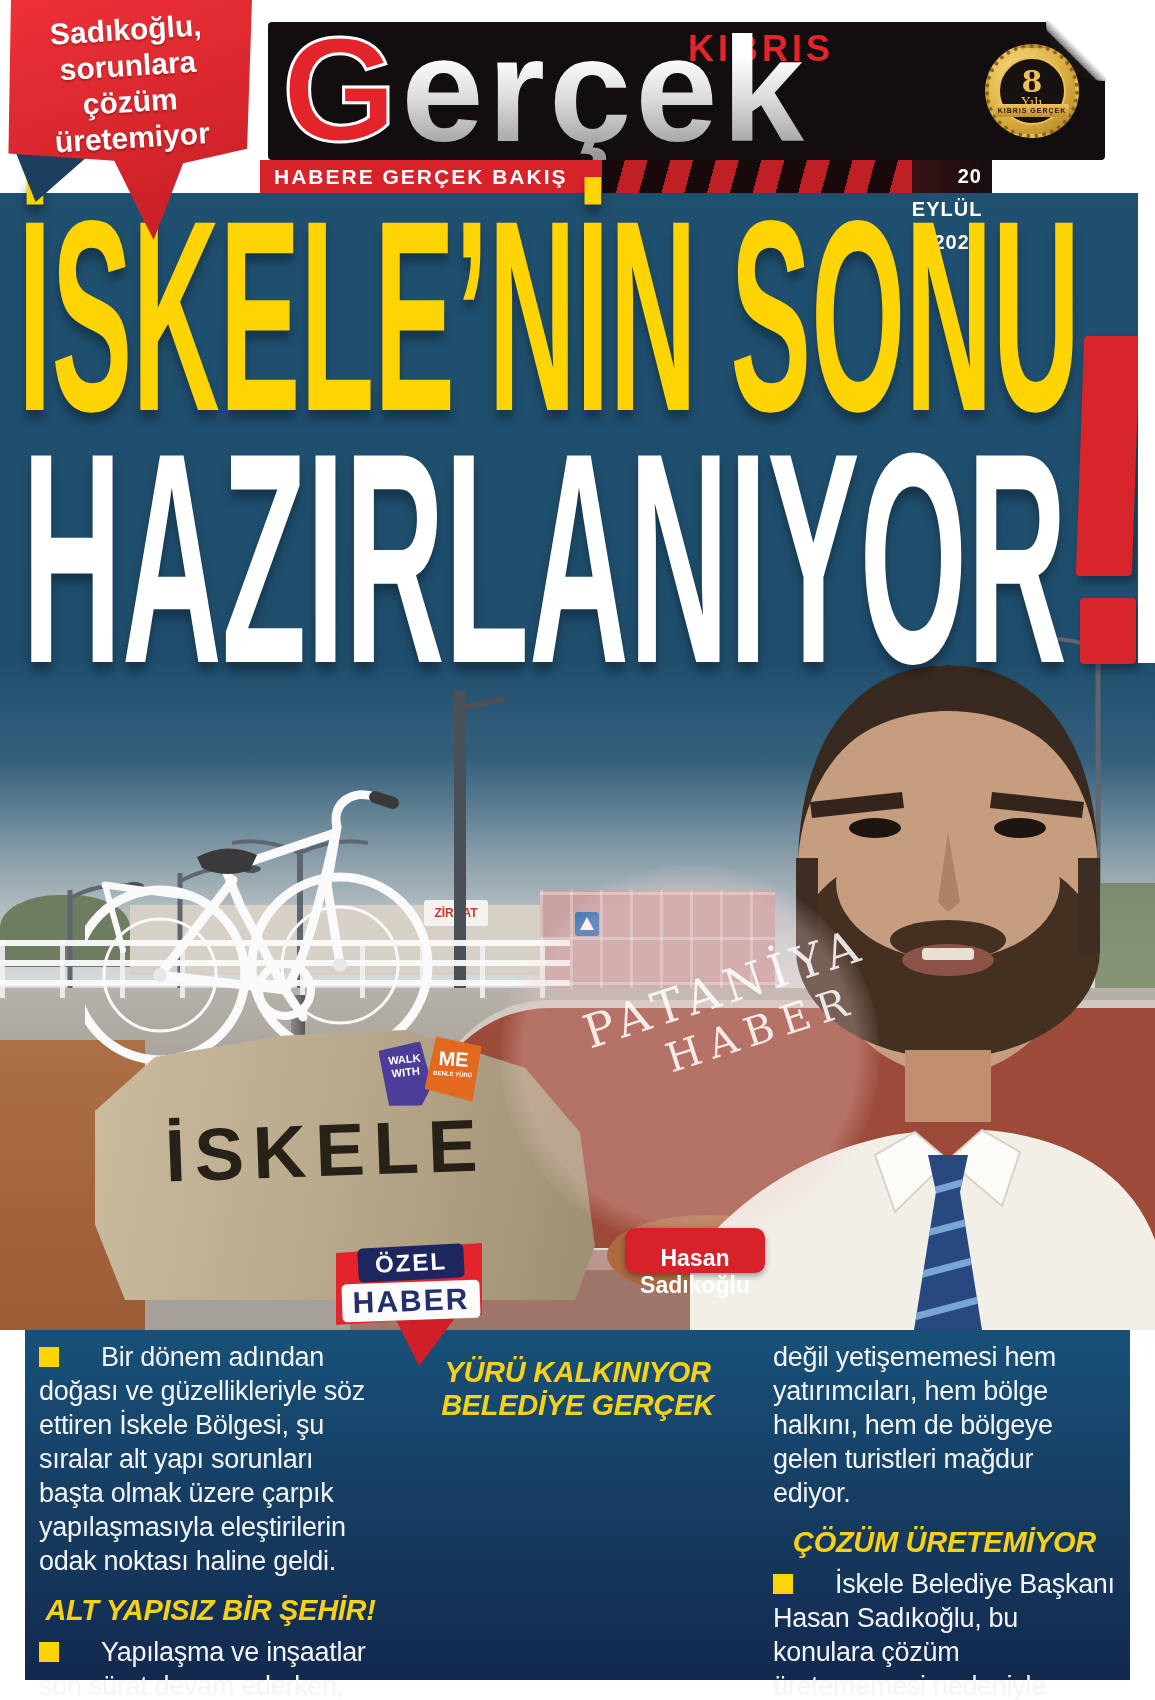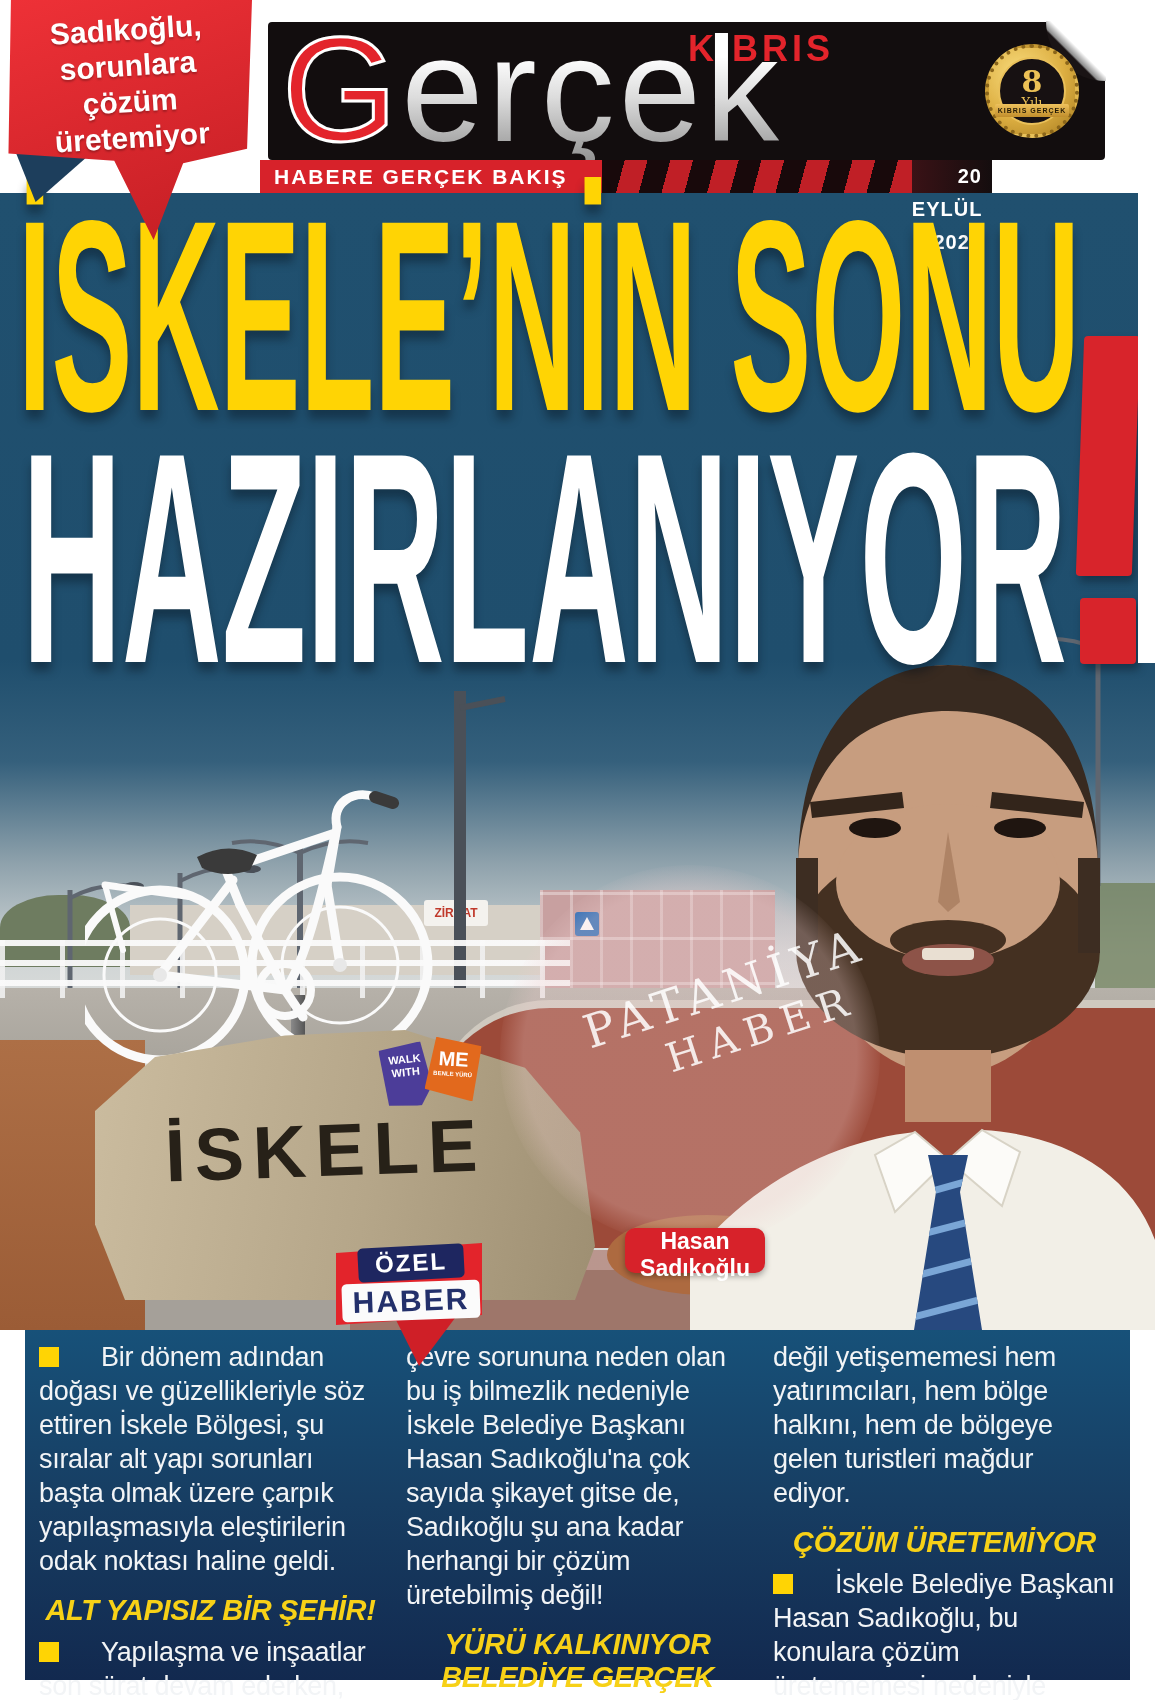--- a/index.html
+++ b/index.html
@@ -2,21 +2,21 @@
 <html><head>
 <meta charset="utf-8">
 <style>
   html,body{margin:0;padding:0;background:#e8e8e8;}
   #page{position:relative;width:1155px;height:1700px;background:#ffffff;overflow:hidden;
         font-family:"Liberation Sans",sans-serif;}
   .abs{position:absolute;}
 
   
   #logo-box{left:268px;top:22px;width:837px;height:138px;background:#120d0e;border-radius:4px;z-index:5;}
-  #logo-text{left:14px;bottom:-4px;font-weight:normal;font-size:148px;line-height:1;letter-spacing:4px;white-space:nowrap;}
+  #logo-text{left:14px;bottom:-4px;font-weight:bold;font-size:148px;line-height:1;letter-spacing:4px;white-space:nowrap;}
   #logo-g{color:#e3242b;-webkit-text-stroke:3px #ffffff;}
   #logo-rest{background:linear-gradient(180deg,#ffffff 30%,#dcdcdc 55%,#8f8f8f 95%);
              -webkit-background-clip:text;background-clip:text;color:transparent;}
   #kibris{left:420px;top:6px;color:#e3242b;font-weight:bold;font-size:36px;letter-spacing:4px;}
   #page-curl{right:-1px;top:-1px;width:60px;height:60px;
      background:linear-gradient(225deg,#ffffff 0 46%,#cfcfcf 50%,#8e8e8e 56%,#1a1415 58%);
      border-bottom-left-radius:100%;}
   
   #seal{right:26px;top:22px;width:94px;height:94px;border-radius:50%;
         background:radial-gradient(circle at 35% 30%,#f9dc7d,#dcae41 55%,#a87c20);
@@ -99,21 +99,21 @@
      clip-path:polygon(15% 0,100% 10%,90% 100%,0 85%);transform:rotate(4deg);
      font-size:20px;line-height:22px;padding-top:10px;box-sizing:border-box;}
   #sticker-sub{display:block;font-size:6px;line-height:8px;}
 
   
   #man{left:690px;top:447px;width:465px;height:690px;z-index:9;}
 
   
   #hasan-box{left:625px;top:1228px;width:140px;height:45px;background:#d7222a;border-radius:10px;
      color:#ffffff;font-weight:bold;font-size:23px;line-height:27px;text-align:center;
-     padding-top:0;box-sizing:border-box;box-shadow:0 3px 6px rgba(0,0,0,.35);z-index:13;}
+     padding-top:17px;box-sizing:border-box;box-shadow:0 3px 6px rgba(0,0,0,.35);z-index:13;}
   #ozel-cluster{left:330px;top:1242px;width:160px;height:130px;z-index:13;}
   #ozel-red{left:6px;top:6px;width:146px;height:72px;background:#e3242b;transform:skewY(-4deg);}
   #ozel-tail{left:65px;top:76px;width:60px;height:48px;background:#cf1f27;
      clip-path:polygon(0 0,100% 0,40% 100%);}
   #ozel-top{left:28px;top:4px;width:106px;height:34px;background:#1e2660;border-radius:5px;
      transform:rotate(-3deg);color:#ffffff;font-weight:bold;font-size:24px;text-align:center;
      line-height:34px;letter-spacing:2px;}
   #ozel-bottom{left:12px;top:40px;width:138px;height:38px;background:#fbfbfb;border-radius:5px;
      transform:rotate(-2deg);color:#23306b;font-weight:bold;font-size:30px;text-align:center;
      line-height:38px;letter-spacing:2px;}
@@ -307,21 +307,20 @@
     <div>Sadıkoğlu</div>
   </div>
 
   <div id="article" class="abs">
     <div class="col">
       <p><span class="bullet"></span><span>Bir dönem adından doğası ve güzellikleriyle söz ettiren İskele Bölgesi, şu sıralar alt yapı sorunları başta olmak üzere çarpık yapılaşmasıyla eleştirilerin odak noktası haline geldi.</span></p>
       <div class="subhead">ALT YAPISIZ BİR ŞEHİR!</div>
       <p><span class="bullet"></span><span>Yapılaşma ve inşaatlar son sürat devam ederken, belediyenin bu hıza yetişememesi ve alt yapı sorunlarının baş göstermesi bölge halkını mağdur ediyor. Özellikle</span></p>
     </div>
     <div class="col">
-      <p><span>çevre sorununa neden olan bu iş bilmezlik nedeniyle İskele Belediye Başkanı Hasan Sadıkoğlu'na çok sayıda şikayet gitse de, Sadıkoğlu şu ana kadar herhangi bir çözüm üretebilmiş değil!</span></p>
       <div class="subhead">
         <div>YÜRÜ KALKINIYOR</div>
         <div>BELEDİYE GERÇEK</div>
       </div>
 
     </div>
     <div class="col">
       <p><span>değil yetişememesi hem yatırımcıları, hem bölge halkını, hem de bölgeye gelen turistleri mağdur ediyor.</span></p>
       <div class="subhead">ÇÖZÜM ÜRETEMİYOR</div>
       <p><span class="bullet"></span><span>İskele Belediye Başkanı Hasan Sadıkoğlu, bu konulara çözüm üretememesi nedeniyle büyük eleştirilere maruz kalırken, birçok insan başkanın ya adım atmasını ya da atamıyorsa istifa etmesini talep ediyor.</span></p>

